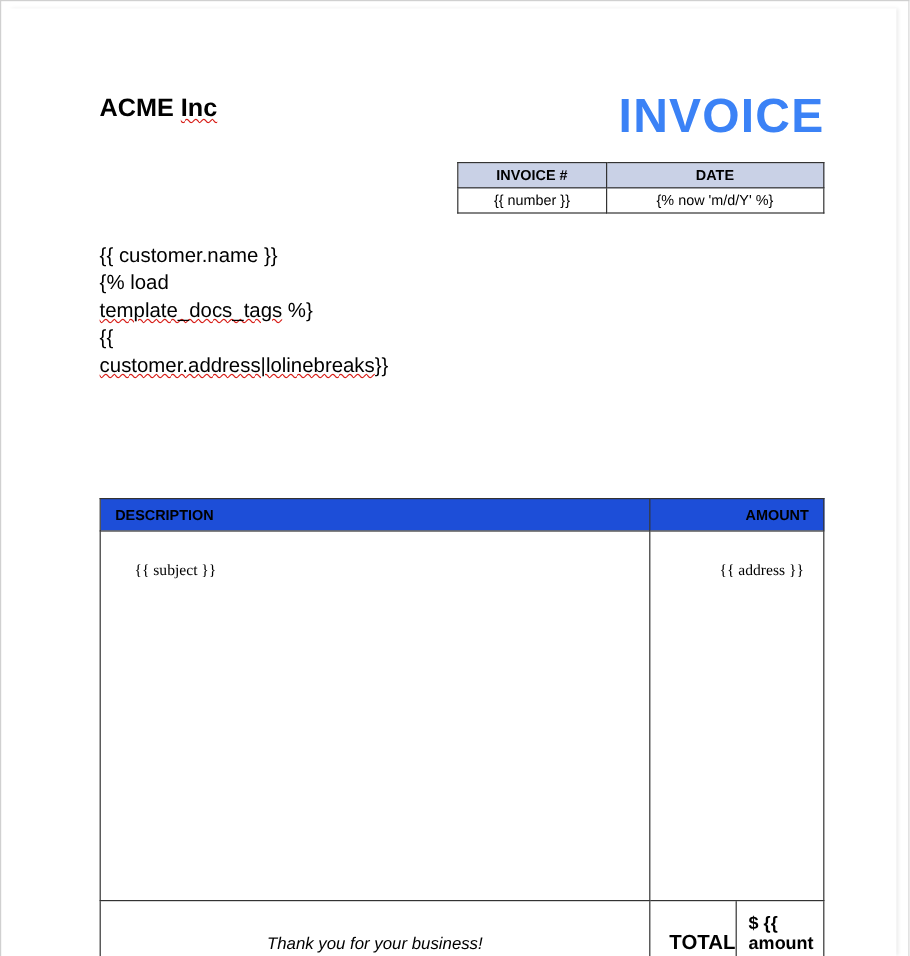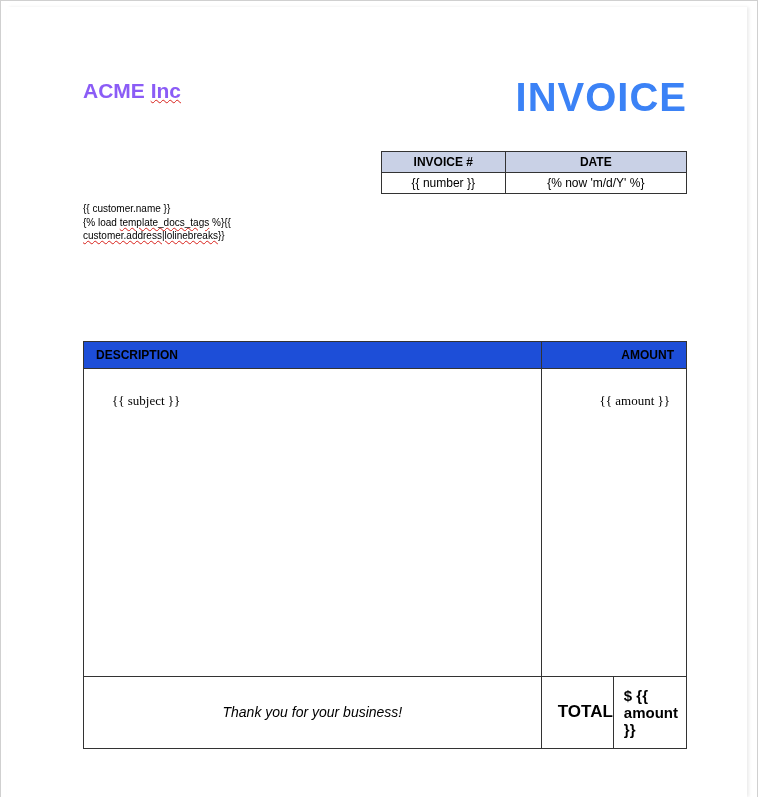--- a/index.html
+++ b/index.html
@@ -31,21 +31,21 @@
   
   .hdr {
     display: flex;
     justify-content: space-between;
     align-items: flex-start;
   }
   .company-block { }
   .company-name {
     font-size: 21px;
     font-weight: bold;
-    color: #8b5cf6;
+    color: #000000;
     border-bottom: 1px solid transparent;
     display: inline-block;
   }
   .spell-red {
     text-decoration-line: underline;
     text-decoration-style: wavy;
     text-decoration-color: #d8201a;
     text-decoration-thickness: 1px;
   }
   .company-addr {
@@ -57,21 +57,21 @@
     font-family: Arial, sans-serif;
     font-size: 40px;
     font-weight: bold;
     color: #3b82f6;
     letter-spacing: 1px;
     margin-top: -4px;
   }
   
   .meta-table {
     position: absolute;
-    top: 144px;
+    top: 128px;
     right: 60px;
     width: 306px;
     border-collapse: collapse;
   }
   .meta-table th, .meta-table td {
     border: 1px solid #333;
     font-size: 12px;
     text-align: center;
     padding: 3px 4px;
   }
@@ -85,21 +85,21 @@
     width: 184px;
   }
   .billto-hdr {
     background: #c9d1e6;
     border: 1px solid #333;
     font-weight: bold;
     font-size: 12px;
     padding: 3px 8px;
   }
   .billto-body {
-    font-size: 10px;
+    font-size: 17px;
     line-height: 1.35;
     padding: 12px 0 0 0;
   }
   
   .items {
     margin-top: 98px;
     width: 100%;
     border-collapse: collapse;
   }
   .items th {
@@ -170,21 +170,21 @@
     </div>
 
     <table class="items">
       <tbody>
           <tr>
         <th class="desc">DESCRIPTION</th>
         <th class="amt">AMOUNT</th>
       </tr>
       <tr>
         <td class="body-cell">{{ subject }}</td>
-        <td class="body-cell amt">{{ amount }}</td>
+        <td class="body-cell amt">{{ address }}</td>
       </tr>
       <tr>
         <td class="footer-cell thanks">Thank you for your business!</td>
         <td class="footer-cell" colspan="1" style="padding:0;">
           <table style="width:100%;border-collapse:collapse;">
             <tbody>
                   <tr>
               <td class="total-lbl" style="border-right:1px solid #333;padding:10px 0 10px 16px;">TOTAL</td>
               <td class="total-val" style="padding:10px 8px 10px 10px;">$ {{ amount }}</td>
             </tr>

